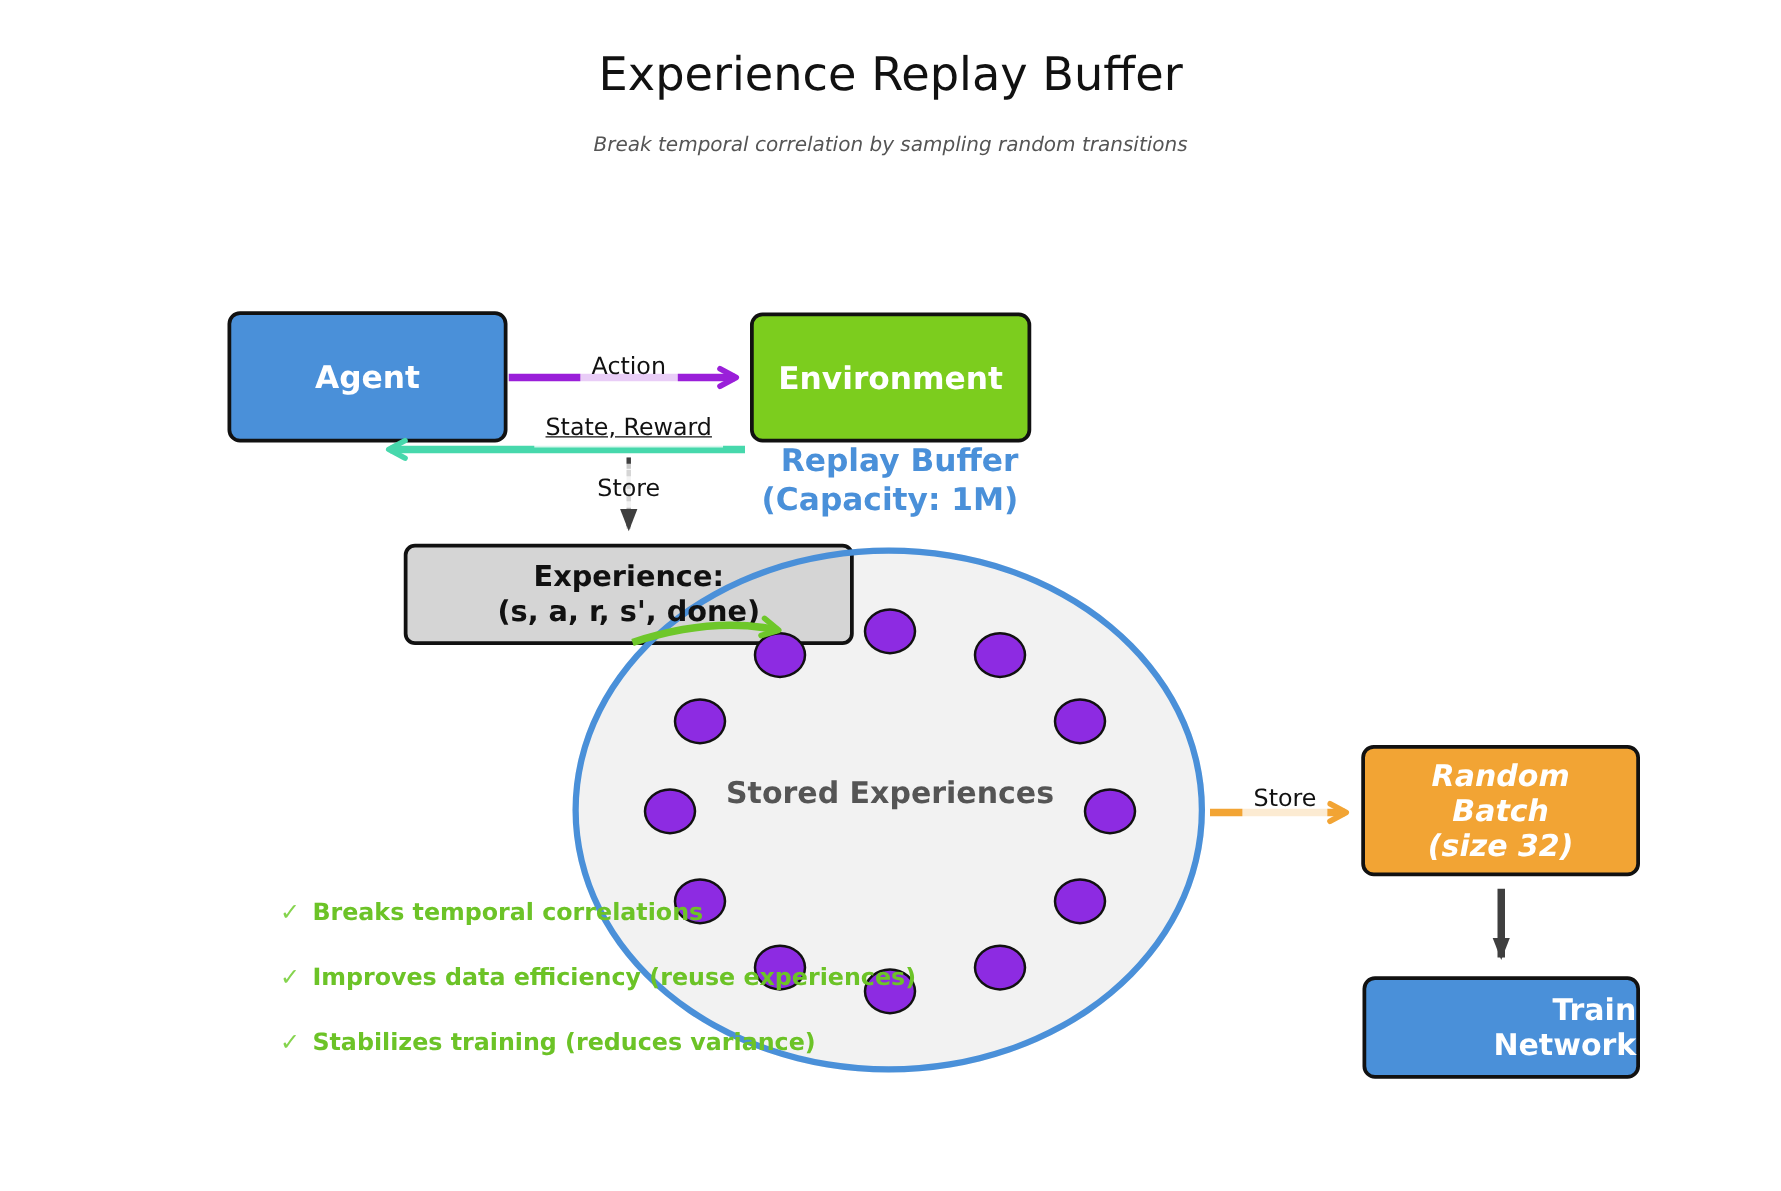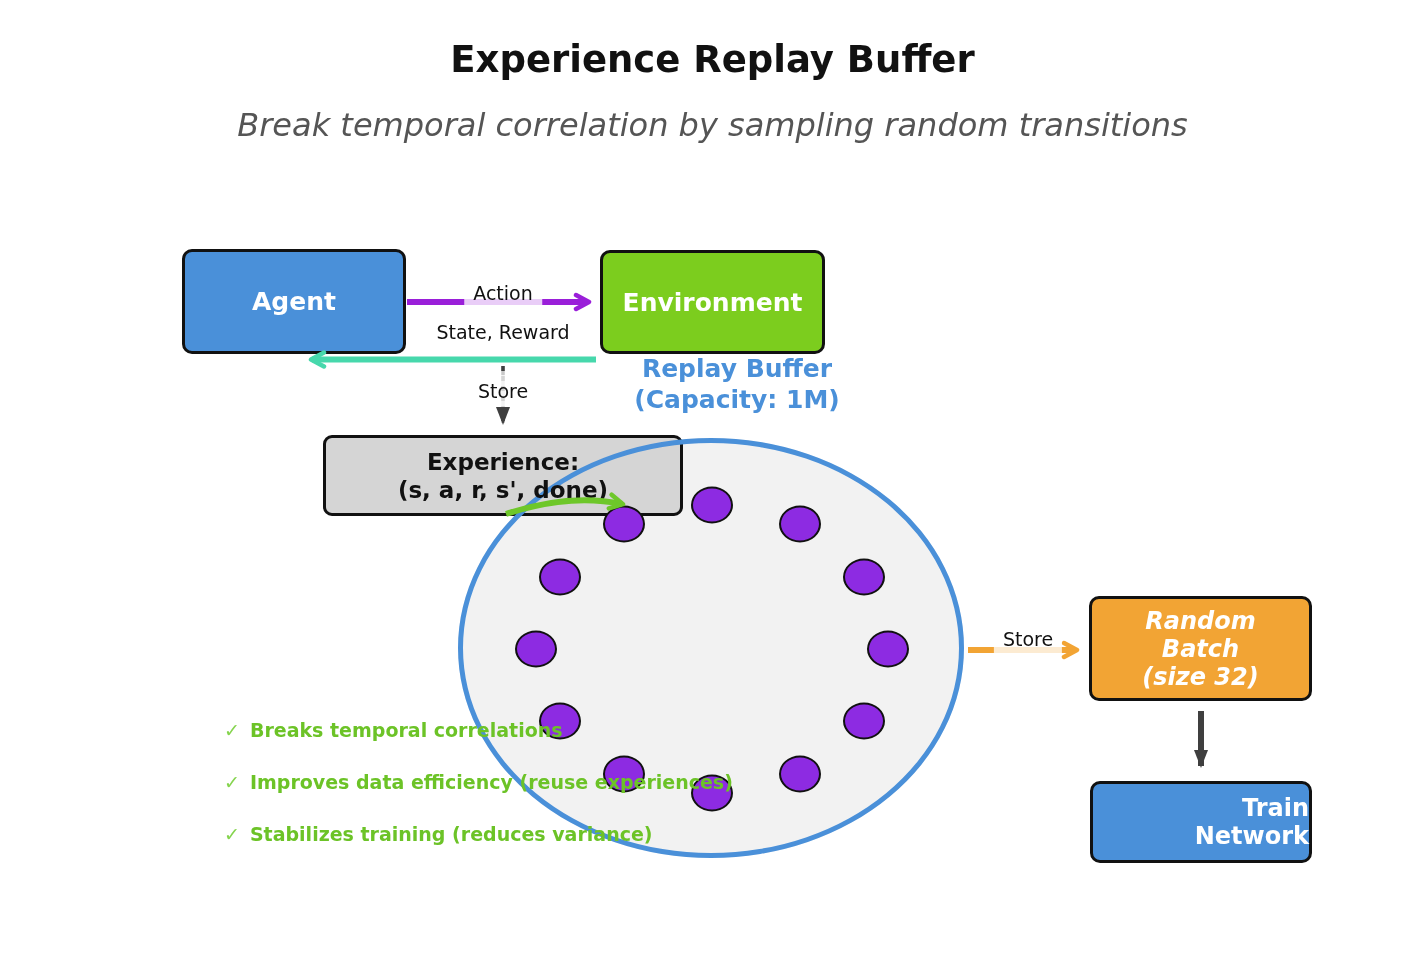--- a/index.html
+++ b/index.html
@@ -2,25 +2,25 @@
 <html style="--box-blue: #4a90d9; --box-green: #7ccd1e; --box-orange: #f2a434; --box-gray: #d5d5d5; --circle-fill: #f2f2f2; --circle-stroke: #4a90d9; --dot-purple: #8d2be2; --arrow-purple: #9a1fd9; --arrow-teal: #47d8ac; --arrow-green: #6ec72a; --arrow-orange: #f2a434; --arrow-dark: #3f3f3f; --text-green: #6cc327; --check-green: #85d44e; --text-blue: #4a90d9; --text-gray: #555555;"><head>
 <meta charset="utf-8">
 <style>
   * { margin:0; padding:0; box-sizing:border-box; }
   body { background:#ffffff; font-family:"DejaVu Sans", sans-serif; }
   .canvas {
     position:relative; width:1425px; height:953px; background:#fff; overflow:hidden;
   }
   .title {
     position:absolute; left:0; right:0; top:38px; text-align:center;
-    font-size:37px; font-weight:700; color:#111; z-index:5;
+    font-size:37px; font-weight:400; color:#111; z-index:5;
   }
   .subtitle {
     position:absolute; left:0; right:0; top:106px; text-align:center;
-    font-size:32px; font-style:italic; color:var(--text-gray); z-index:5;
+    font-size:16px; font-style:italic; color:var(--text-gray); z-index:5;
   }
   .node {
     position:absolute; display:flex; flex-direction:column; align-items:center;
     justify-content:center; text-align:center; border:3.5px solid #111;
     border-radius:10px; color:#fff; font-weight:700; z-index:2;
   }
   .node span { display:block; }
   .agent    { left:182px; top:249px; width:224px; height:105px; background:var(--box-blue); font-size:25px; }
   .environment { left:600px; top:250px; width:225px; height:104px; background:var(--box-green); font-size:25px; }
   .random-batch { left:1089px; top:596px; width:223px; height:105px; background:var(--box-orange); font-size:24px; line-height:28px;font-style:italic; }
@@ -47,32 +47,32 @@
   .dot {
     position:absolute; width:42px; height:37px; transform:translate(-50%,-50%);
     background:var(--dot-purple); border:2.5px solid #111; border-radius:50%; z-index:2;
   }
   .stored-label {
     position:absolute; left:562px; top:620px; width:300px; text-align:center;
     font-size:24px; font-weight:700; color:var(--text-gray); line-height:28px; z-index:2;
   }
 
   .replay-caption {
-    position:absolute; left:737px; top:353px; transform:translateX(-50%);
-    text-align:center; font-size:25px; font-weight:700; color:var(--text-blue);
+    position:absolute; left:712px; top:353px; transform:translateX(-50%);
+    text-align:right; font-size:25px; font-weight:700; color:var(--text-blue);
     line-height:31px; z-index:5; white-space:nowrap;
   }
 
   .edge-label {
     position:absolute; transform:translate(-50%,-50%);
     background:rgba(255,255,255,0.78); padding:5px 9px; font-size:19px;
     color:#111; z-index:5; white-space:nowrap;
   }
   .lbl-action { left:503px; top:293px; }
-  .lbl-state  { left:503px; top:332px; }
+  .lbl-state  { left:503px; top:342px;text-decoration:underline; }
   .lbl-store  { left:503px; top:391px; }
   .lbl-sample { left:1028px; top:639px; }
 
   .benefit {
     position:absolute; left:224px; font-size:19px; font-weight:700;
     color:var(--text-green); z-index:5; white-space:nowrap;
   }
   .benefit .check { font-weight:400; color:var(--check-green); margin-right:10px; }
   .b1 { top:719px; } .b2 { top:771px; } .b3 { top:823px; }
 
@@ -104,20 +104,24 @@
 
   <div class="node agent">
     <span>Agent</span>
   </div>
   <div class="node environment">
     <span>Environment</span>
   </div>
 
   <div class="experience-box"></div>
 
+  <div class="stored-label">
+    <span>Stored</span>
+    <span>Experiences</span>
+  </div>
 
   <div>
       <div class="dot" style="left: 712px; top: 505px;"></div>
       <div class="dot" style="left: 800px; top: 524.292px;"></div>
       <div class="dot" style="left: 864.42px; top: 577px;"></div>
       <div class="dot" style="left: 888px; top: 649px;"></div>
       <div class="dot" style="left: 864.42px; top: 721px;"></div>
       <div class="dot" style="left: 800px; top: 773.708px;"></div>
       <div class="dot" style="left: 712px; top: 793px;"></div>
       <div class="dot" style="left: 624px; top: 773.708px;"></div>

